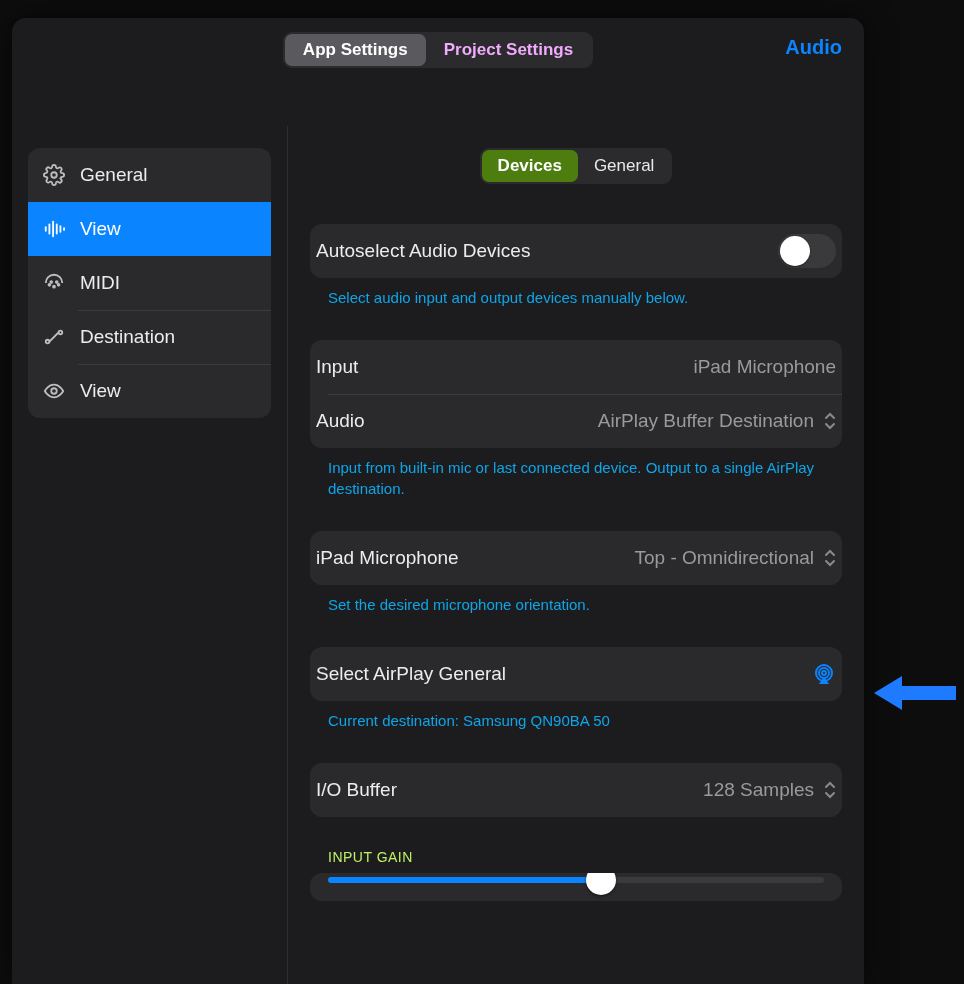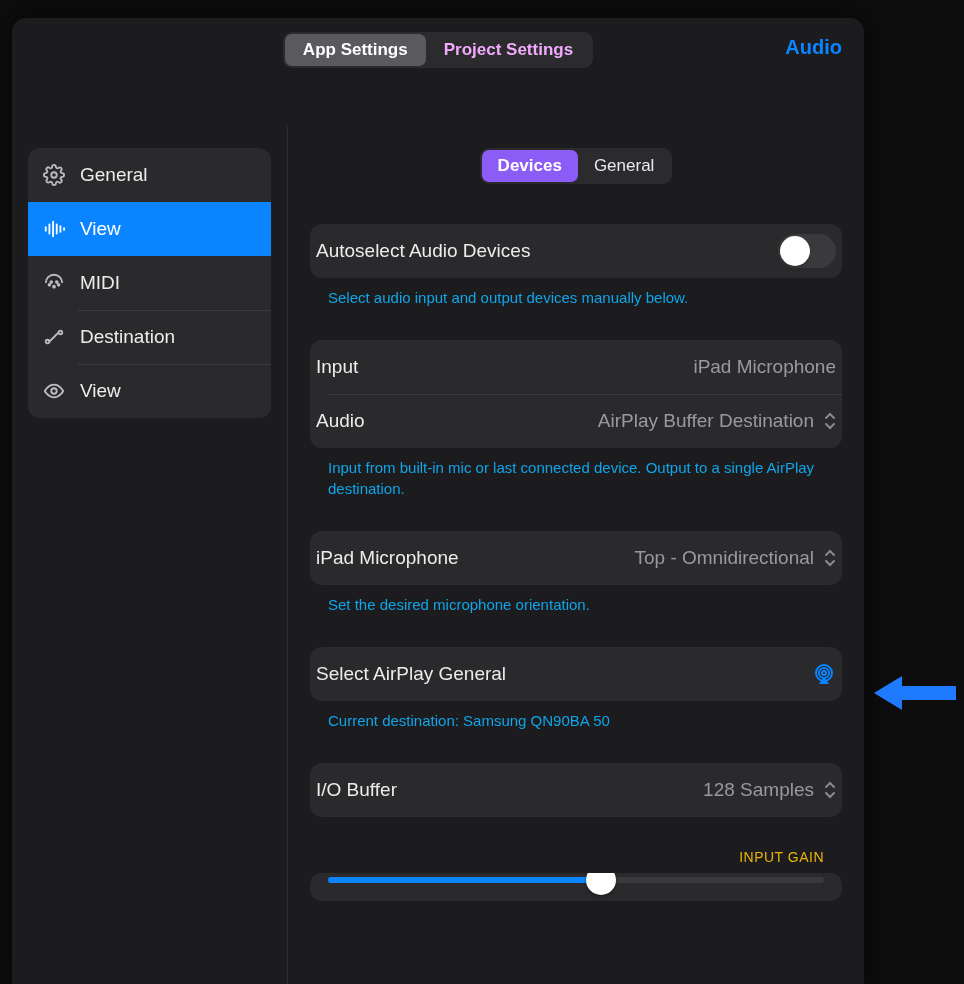--- a/index.html
+++ b/index.html
@@ -91,21 +91,21 @@
     overflow-y:auto;
   }
   .sub-seg-wrap { display:flex; justify-content:center; margin-bottom:40px;}
   .sub-seg {
     display:flex; background:#2b2b2d; border-radius:9px; padding:2px;
   }
   .sub-seg-btn {
     font-size:17px; font-weight:500; padding:6px 16px;
     border-radius:7px; color:#e8e8ea;
   }
-  .sub-seg-btn.on { background:#8b5cf6; color:#fff; font-weight:600;}
+  .sub-seg-btn.on { background:#4d7c0f; color:#fff; font-weight:600;}
   
   .row-group {
     background:#2a2a2c;
     border-radius:12px;
     overflow:hidden;
   }
   .row {
     display:flex; align-items:center; justify-content:space-between;
     min-height:54px;
     padding:0 6px;
@@ -117,23 +117,22 @@
   }
   .row-label { font-size:19px; color:#ececec; }
   .row-val { font-size:19px; color:#9a9a9e; display:flex; align-items:center; gap:6px;}
   .footer-note {
     font-size:15px; color:#0ea5e9;
     padding:10px 18px 0 18px;
     line-height:1.35;
   }
   .block { margin-bottom:32px; }
   .section-header{
-    font-size:14px; color:#eab308; letter-spacing:0.5px;
+    font-size:14px; color:#bef264; letter-spacing:0.5px;
     padding:0 18px 8px 18px;
-    text-align:right;
   }
   
   .switch {
     width:58px; height:34px; border-radius:17px;
     background:#3a3a3c; position:relative; cursor:pointer;
   }
   .switch .knob{
     width:30px; height:30px; border-radius:50%;
     background:#fff; position:absolute; top:2px; left:2px;
     box-shadow:0 1px 2px rgba(0,0,0,.4);

